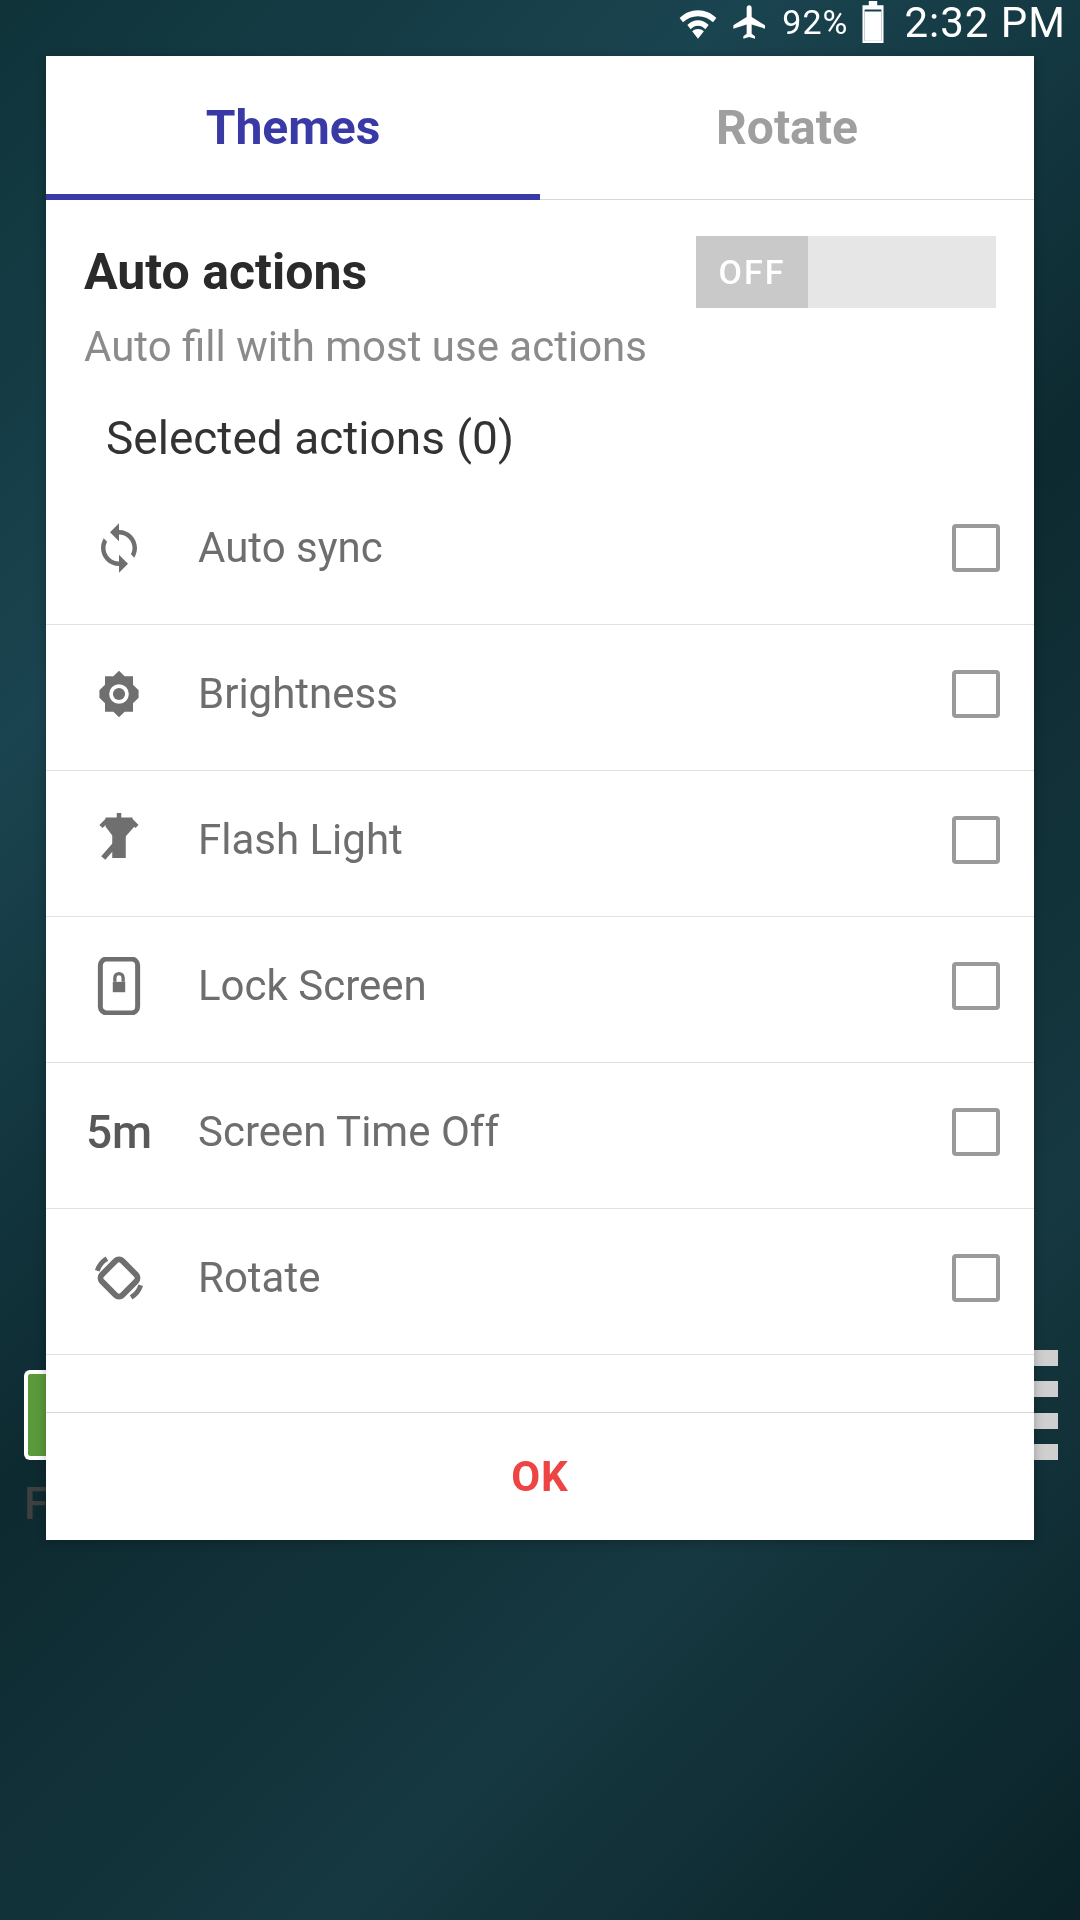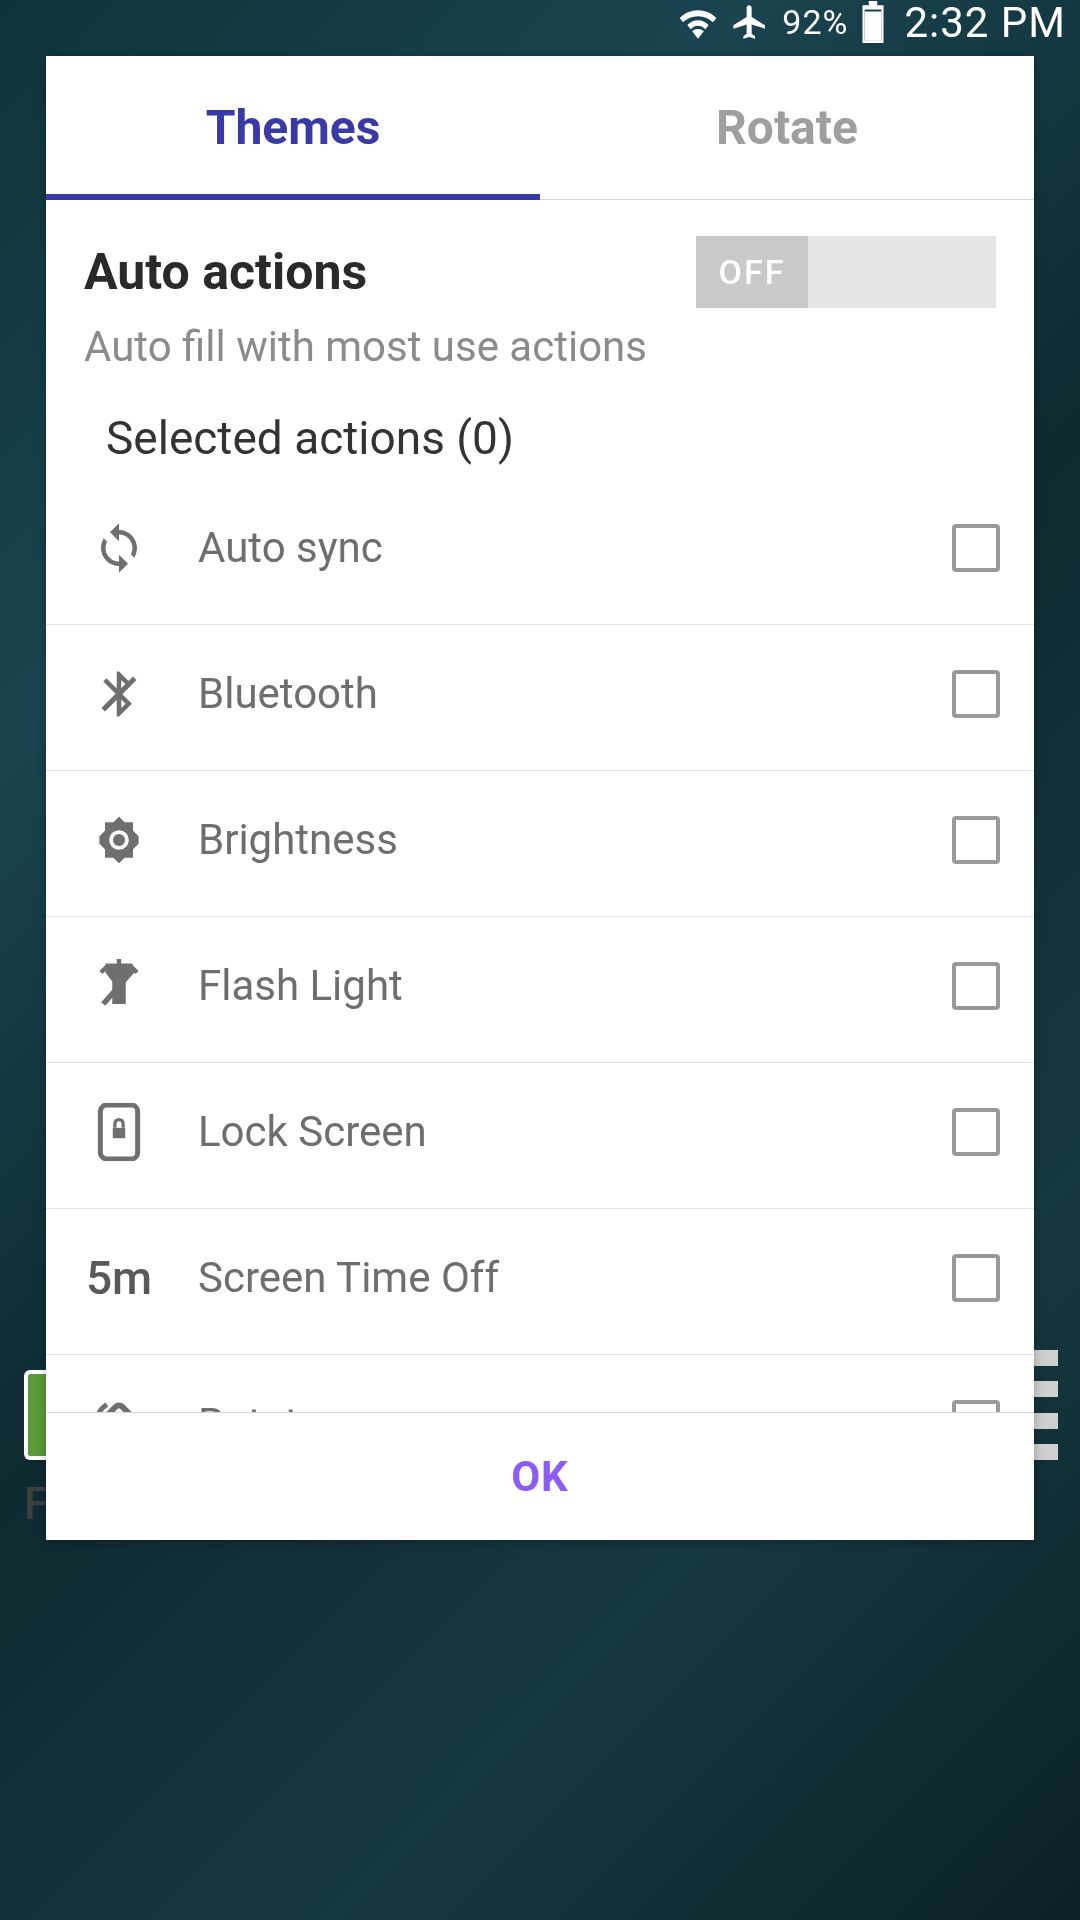--- a/index.html
+++ b/index.html
@@ -154,21 +154,21 @@
     height: 128px;
     border-top: 1px solid #d7d7d7;
     display: flex;
     align-items: center;
     justify-content: center;
     margin-top: auto;
   }
   .ok-btn {
     font-size: 42px;
     font-weight: 700;
-    color: #8b5cf6;
+    color: #ef4444;
     letter-spacing: 1px;
   }
 
   
   .bg-left {
     position: absolute;
     left: 24px;
     bottom: 460px;
     width: 24px;
     height: 90px;
@@ -262,30 +262,20 @@
     <div class="row">
       <span class="icon-slot">
         <svg width="54" height="54" viewBox="0 0 24 24">
             <path fill="#6f6f6f" d="M12 4V1L8 5l4 4V6c3.3 0 6 2.7 6 6 0 1-.3 2-.7 2.8l1.5 1.5C19.5 15 20 13.6 20 12c0-4.4-3.6-8-8-8zm0 14c-3.3 0-6-2.7-6-6 0-1 .3-2 .7-2.8L5.2 7.7C4.5 9 4 10.4 4 12c0 4.4 3.6 8 8 8v3l4-4-4-4v3z"></path>
           </svg>
       </span>
       <span class="label">Auto sync</span>
       <span class="checkbox"></span>
     </div>
 
-    <div class="row">
-      <span class="icon-slot">
-        <svg width="54" height="54" viewBox="0 0 24 24">
-            <path fill="#6f6f6f" d="M17.7 7.7L12 2h-1v7.6L6.4 5 5 6.4 10.6 12 5 17.6 6.4 19 11 14.4V22h1l5.7-5.7L13.4 12l4.3-4.3zM13 5.8l1.9 1.9L13 9.6V5.8zm1.9 10.5L13 18.2v-3.8l1.9 1.9z"></path>
-            <line x1="5" y1="19" x2="19" y2="5" stroke="#6f6f6f" stroke-width="2.2"></line>
-          </svg>
-      </span>
-      <span class="label">Bluetooth</span>
-      <span class="checkbox"></span>
-    </div>
 
     <div class="row">
       <span class="icon-slot">
         <svg width="56" height="56" viewBox="0 0 24 24">
             <path fill="#6f6f6f" d="M12 2l2.4 2.4H18v3.6L20.4 10.4v3.2L18 16v3.6h-3.6L12 22l-2.4-2.4H6V16l-2.4-2.4v-3.2L6 8V4.4h3.6L12 2z"></path>
             <circle cx="12" cy="12" r="4.2" fill="#ffffff"></circle>
             <circle cx="12" cy="12" r="2.6" fill="#6f6f6f"></circle>
           </svg>
       </span>
       <span class="label">Brightness</span>

